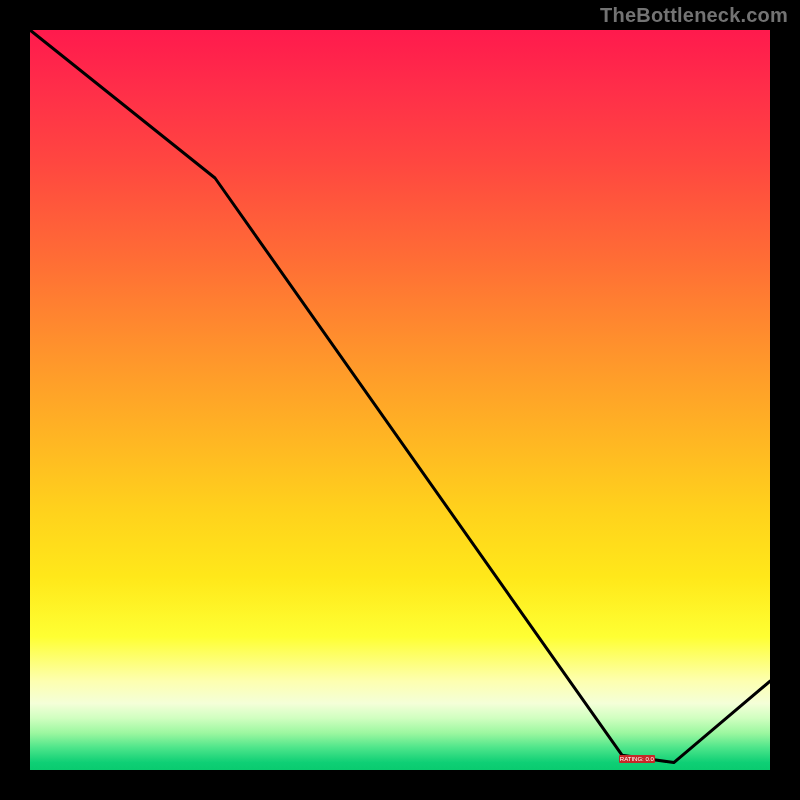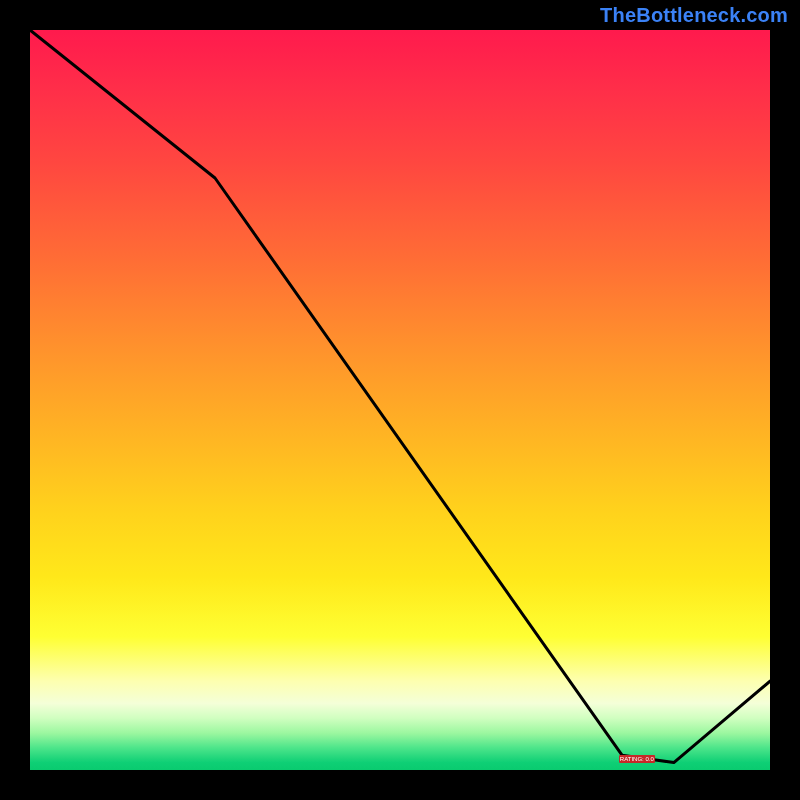--- a/index.html
+++ b/index.html
@@ -14,21 +14,21 @@
   .outer {
     position: relative;
     width: 800px;
     height: 800px;
     background: #000;
   }
   .watermark {
     position: absolute;
     top: 4px;
     right: 12px;
-    color: #3b82f6;
+    color: #737373;
     font-size: 20px;
     font-weight: 600;
     letter-spacing: 0.2px;
     user-select: none;
   }
   .plot {
     position: absolute;
     left: 30px;
     top: 30px;
     width: 740px;

